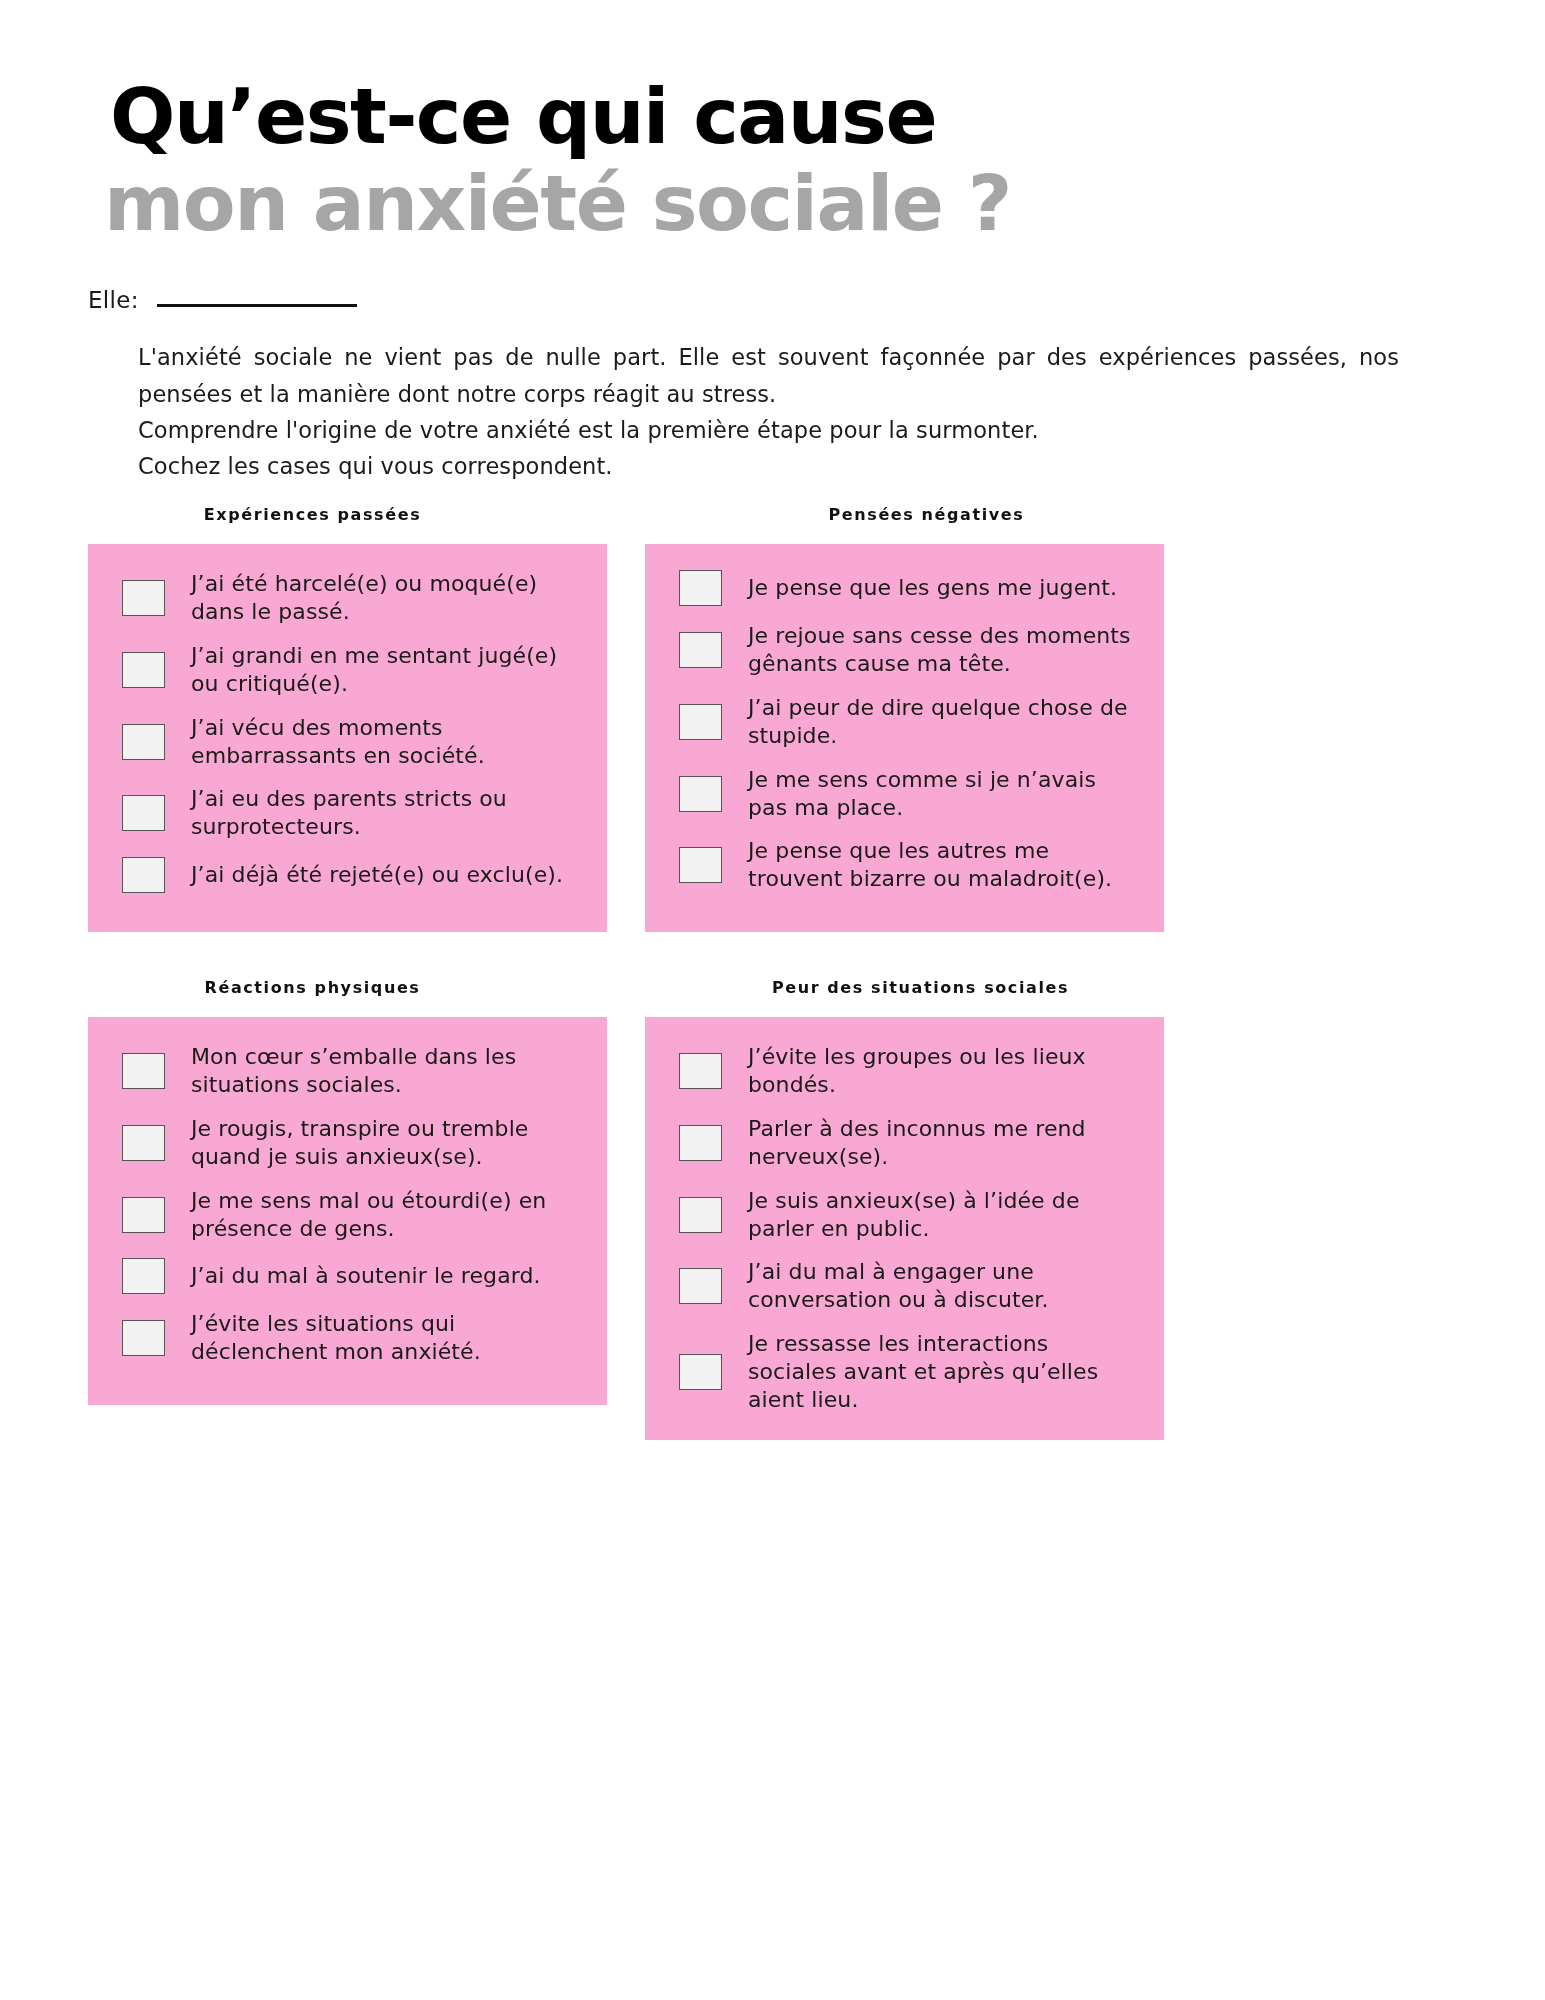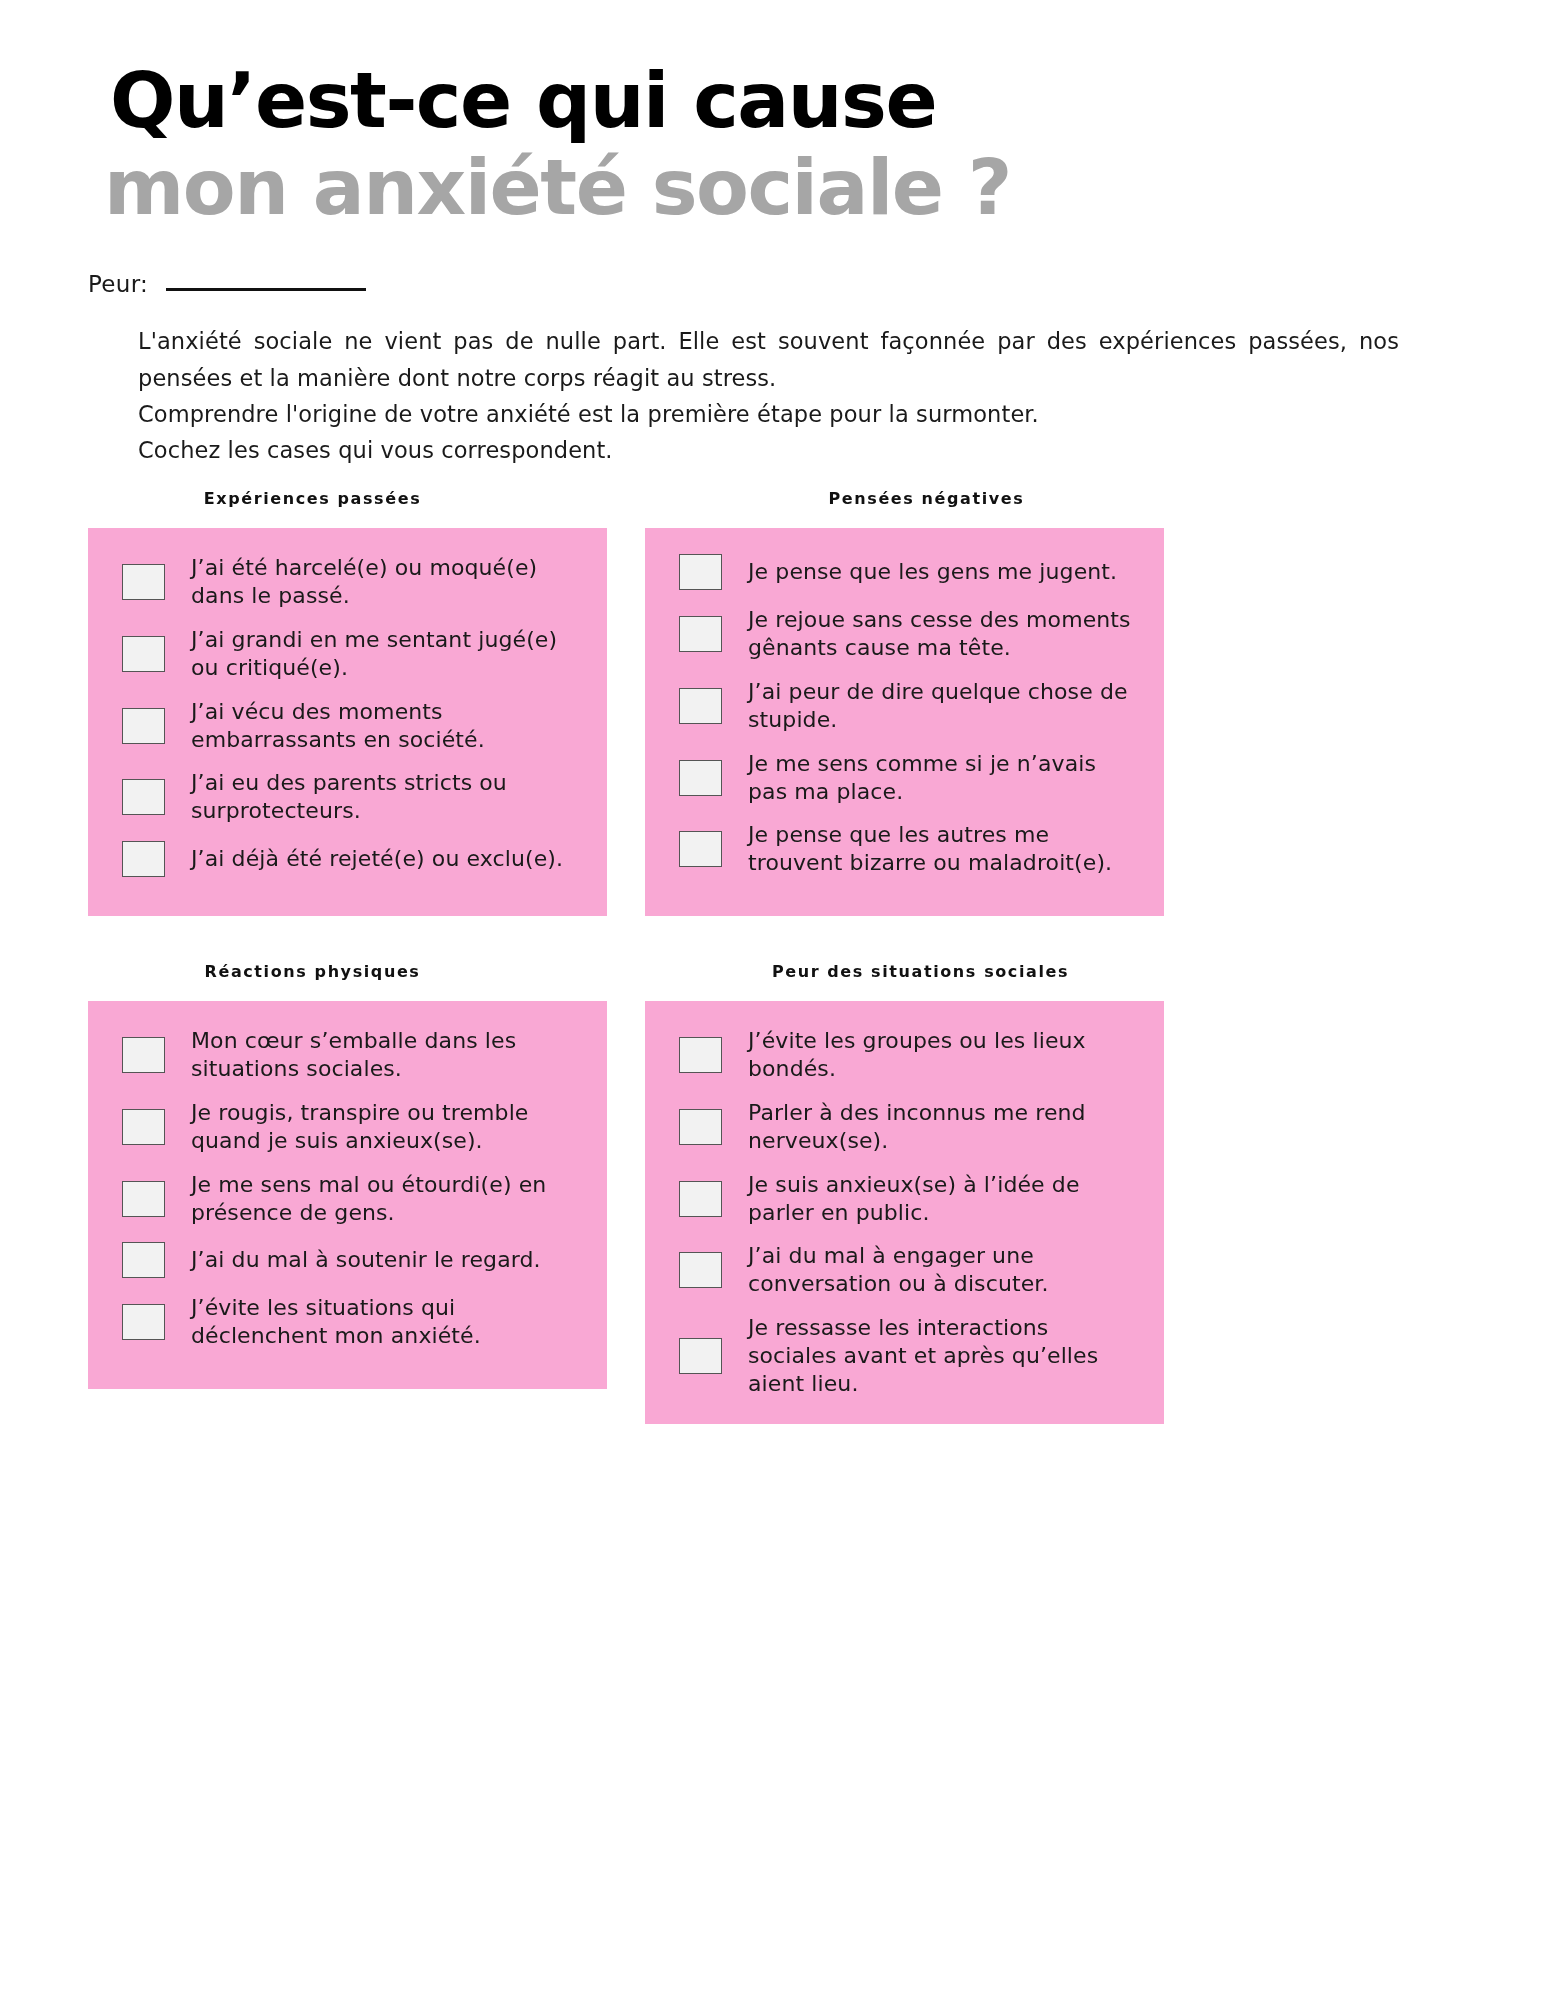--- a/index.html
+++ b/index.html
@@ -14,21 +14,21 @@
     color: #1a1a1a;
     position: relative;
     overflow: hidden;
   }
 
   .page {
     position: relative;
     width: 1545px;
     height: 2000px;
     box-sizing: border-box;
-    padding: 0 88px;
+    padding: 16px 88px;
   }
 
   
   .title-block {
     padding-top: 62px;
   }
   .title-line-1,
   .title-line-2 {
     font-family: "DejaVu Sans", sans-serif;
     font-weight: bold;
@@ -153,21 +153,21 @@
 <body>
 
 <div class="page">
 
   <div class="title-block">
     <div class="title-line-1">Qu’est-ce qui cause</div>
     <div class="title-line-2">mon anxiété sociale ?</div>
   </div>
 
   <div class="date-row">
-    <span class="date-label">Peur:</span>
+    <span class="date-label">Elle:</span>
     <span class="date-rule"></span>
   </div>
 
   <div class="intro">
     <p>L'anxiété sociale ne vient pas de nulle part. Elle est souvent façonnée par des expériences passées, nos pensées et la manière dont notre corps réagit au stress.</p>
     <p>Comprendre l'origine de votre anxiété est la première étape pour la surmonter.</p>
     <p class="no-justify">Cochez les cases qui vous correspondent.</p>
   </div>
 
   <div class="sections">

